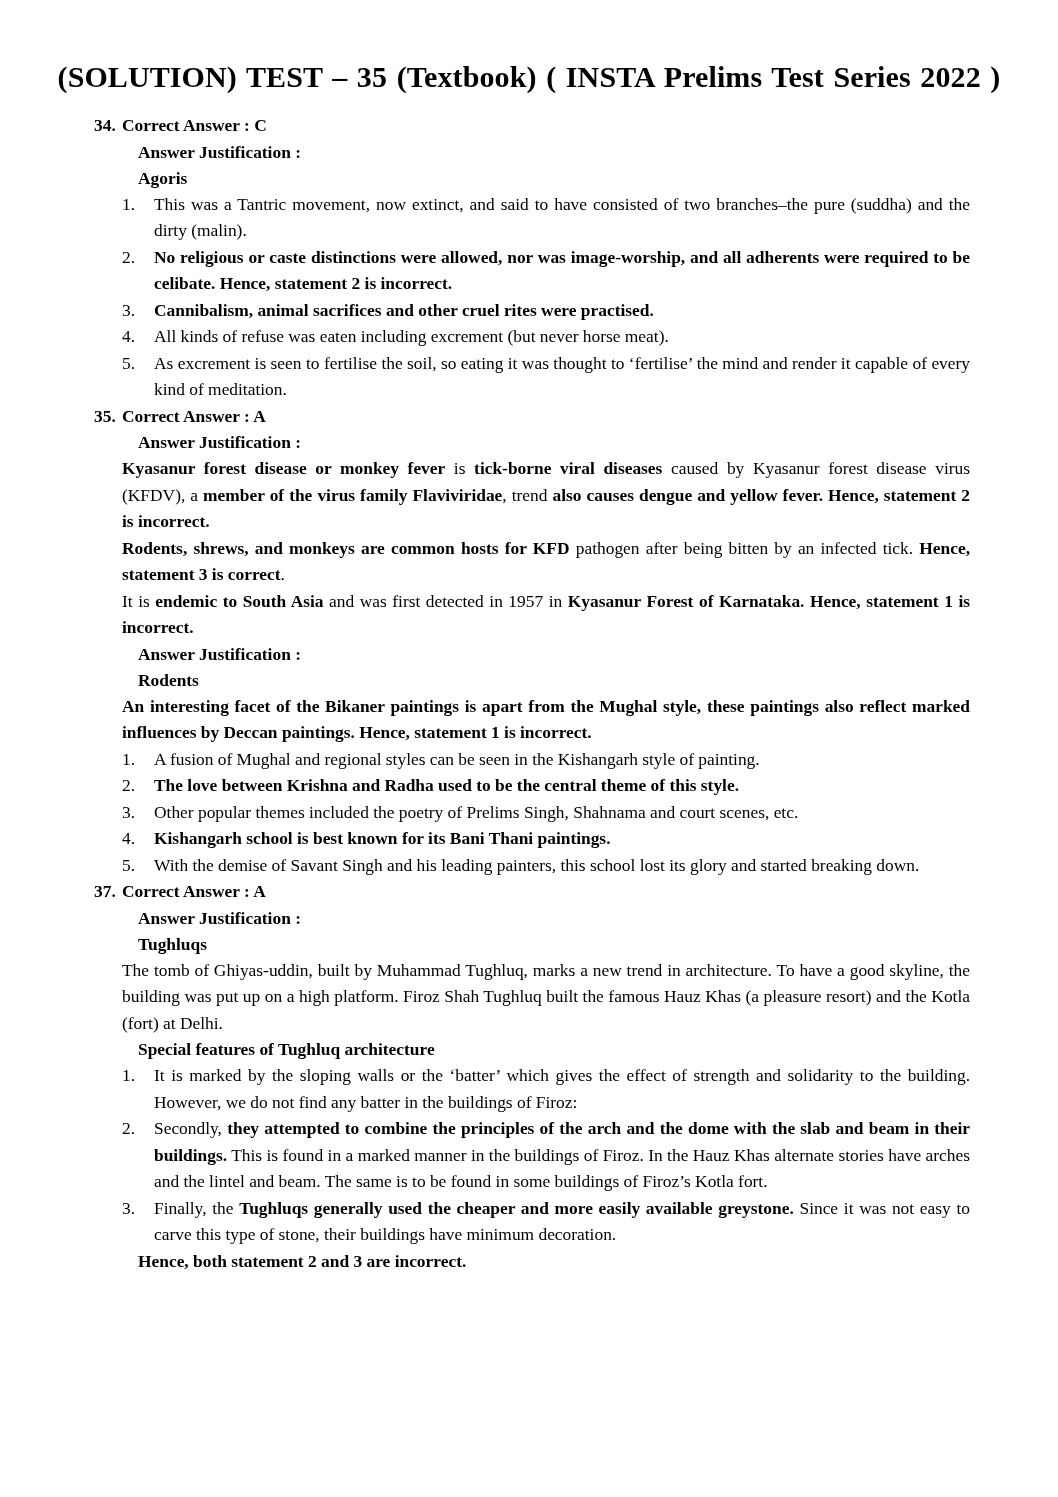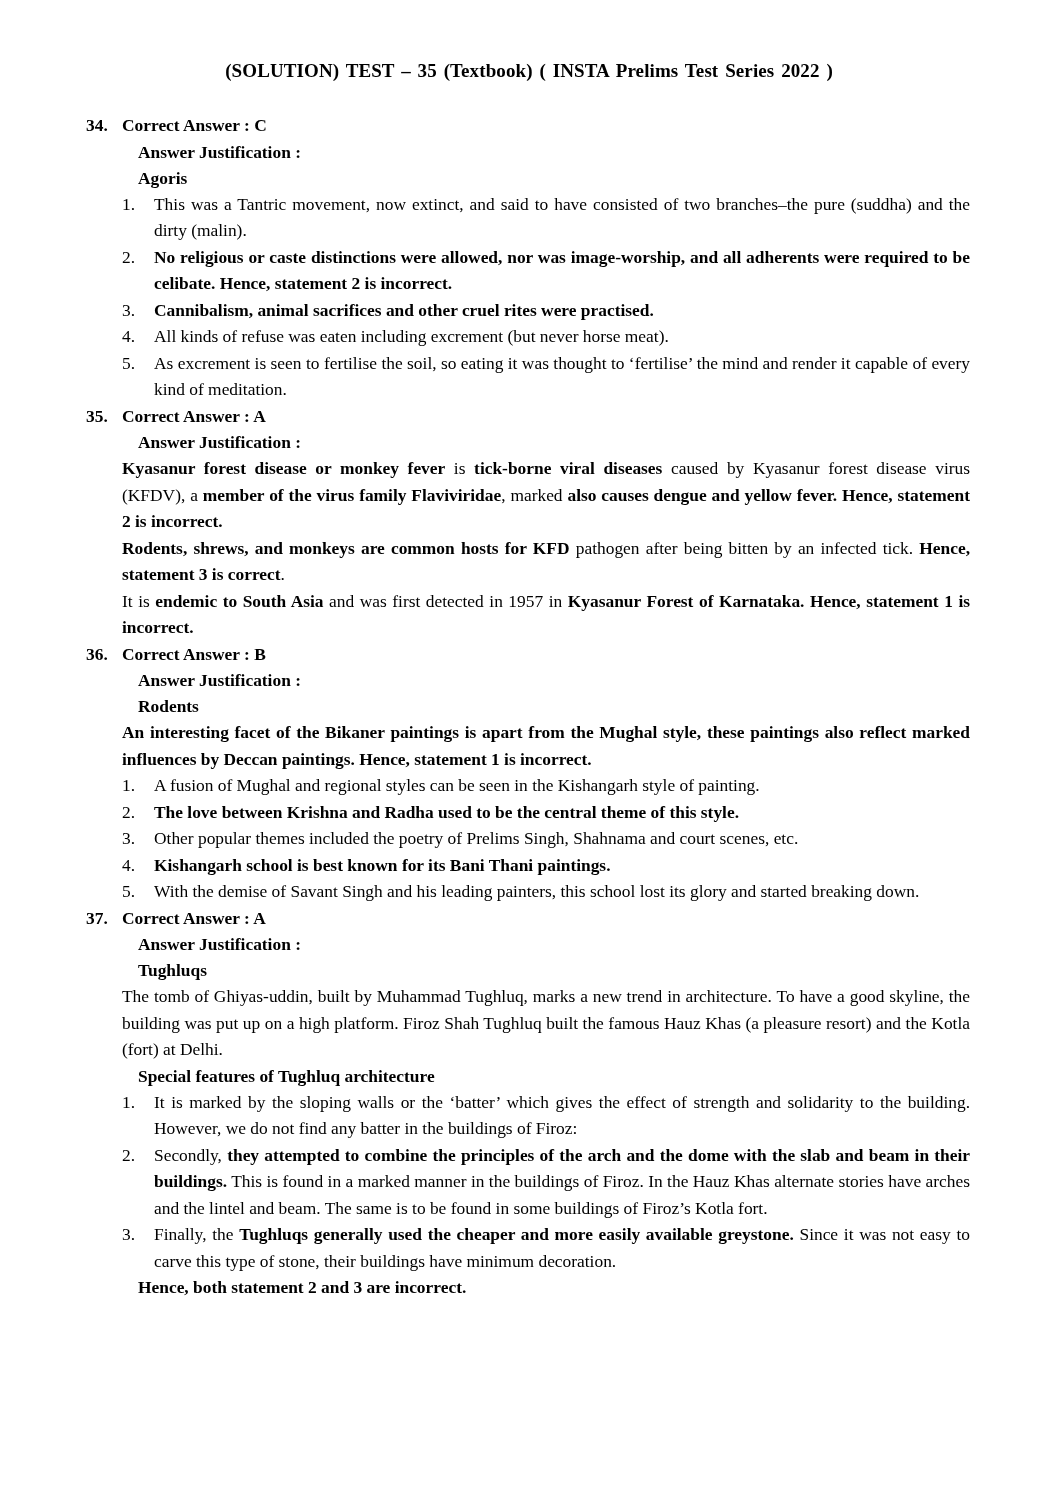--- a/index.html
+++ b/index.html
@@ -3,25 +3,25 @@
 <meta charset="utf-8">
 <style>
   html, body { margin: 0; padding: 0; background: #ffffff; }
   body {
     width: 1058px; height: 1497px; position: relative; overflow: hidden;
     font-family: "Liberation Serif", "DejaVu Serif", serif;
     color: #000; font-size: 17.4px;
   }
   .page-title {
     position: absolute; top: 60px; left: 0; width: 1058px; text-align: center;
-    font-weight: bold; font-size: 19px; letter-spacing: 0.1px; word-spacing: 2px;
+    font-weight: bold; font-size: 30px; letter-spacing: 0.1px; word-spacing: 2px;
   }
   .content { position: absolute; top: 112px; left: 86px; width: 884px; }
   .qhead { font-weight: bold; height: 26.5px; line-height: 26px; position: relative; padding-left: 36px; }
-  .qnum { position: absolute; left: 0; top: 0; text-align: center; }
+  .qnum { position: absolute; left: 8px; top: 0; text-align: center; }
   .sub { padding-left: 36px; }
   .line-b { font-weight: bold; line-height: 26px; margin-left: 16px; }
   .para { line-height: 26.5px; text-align: justify; margin-bottom: 0; }
   .list { list-style: none; margin: 0; padding: 0; }
   .list li { position: relative; padding-left: 32px; line-height: 26.5px; text-align: justify; }
   .list li .num { position: absolute; left: 0; top: 0; font-weight: normal; }
   b { font-weight: bold; }
 </style>
 </head>
 <body>
@@ -39,27 +39,26 @@
           <li><span class="num">3.</span><b>Cannibalism, animal sacrifices and other cruel rites were practised.</b></li>
           <li><span class="num">4.</span><span>All kinds of refuse was eaten including excrement (but never horse meat).</span></li>
           <li><span class="num">5.</span><span>As excrement is seen to fertilise the soil, so eating it was thought to ‘fertilise’ the mind and render it capable of every kind of meditation.</span></li>
         </ul>
       </div>
     </div>
     <div>
       <div class="qhead"><span class="qnum">35.</span><span>Correct Answer : A</span></div>
       <div class="sub">
         <div class="line-b">Answer Justification :</div>
-        <div class="para"><b>Kyasanur forest disease or monkey fever</b><span> is </span><b>tick-borne viral diseases</b><span> caused by Kyasanur forest disease virus (KFDV), a </span><b>member of the virus family Flaviviridae</b><span>, marked </span><b>also causes dengue and yellow fever. Hence, statement 2 is incorrect.</b></div>
+        <div class="para"><b>Kyasanur forest disease or monkey fever</b><span> is </span><b>tick-borne viral diseases</b><span> caused by Kyasanur forest disease virus (KFDV), a </span><b>member of the virus family Flaviviridae</b><span>, trend </span><b>also causes dengue and yellow fever. Hence, statement 2 is incorrect.</b></div>
         <div class="para"><b>Rodents, shrews, and monkeys are common hosts for KFD</b><span> pathogen after being bitten by an infected tick. </span><b>Hence, statement 3 is correct</b><span>.</span></div>
         <div class="para"><span>It is </span><b>endemic to South Asia</b><span> and was first detected in 1957 in </span><b>Kyasanur Forest of Karnataka. Hence, statement 1 is incorrect.</b></div>
       </div>
     </div>
     <div>
-      <div class="qhead"><span class="qnum">36.</span><span>Correct Answer : B</span></div>
       <div class="sub">
         <div class="line-b">Answer Justification :</div>
         <div class="line-b">Rodents</div>
         <div class="para"><b>An interesting facet of the Bikaner paintings is apart from the Mughal style, these paintings also reflect marked influences by Deccan paintings. Hence, statement 1 is incorrect.</b></div>
         <ul class="list">
           <li><span class="num">1.</span><span>A fusion of Mughal and regional styles can be seen in the Kishangarh style of painting.</span></li>
           <li><span class="num">2.</span><b>The love between Krishna and Radha used to be the central theme of this style.</b></li>
           <li><span class="num">3.</span><span>Other popular themes included the poetry of Prelims Singh, Shahnama and court scenes, etc.</span></li>
           <li><span class="num">4.</span><b>Kishangarh school is best known for its Bani Thani paintings.</b></li>
           <li><span class="num">5.</span><span>With the demise of Savant Singh and his leading painters, this school lost its glory and started breaking down.</span></li>

